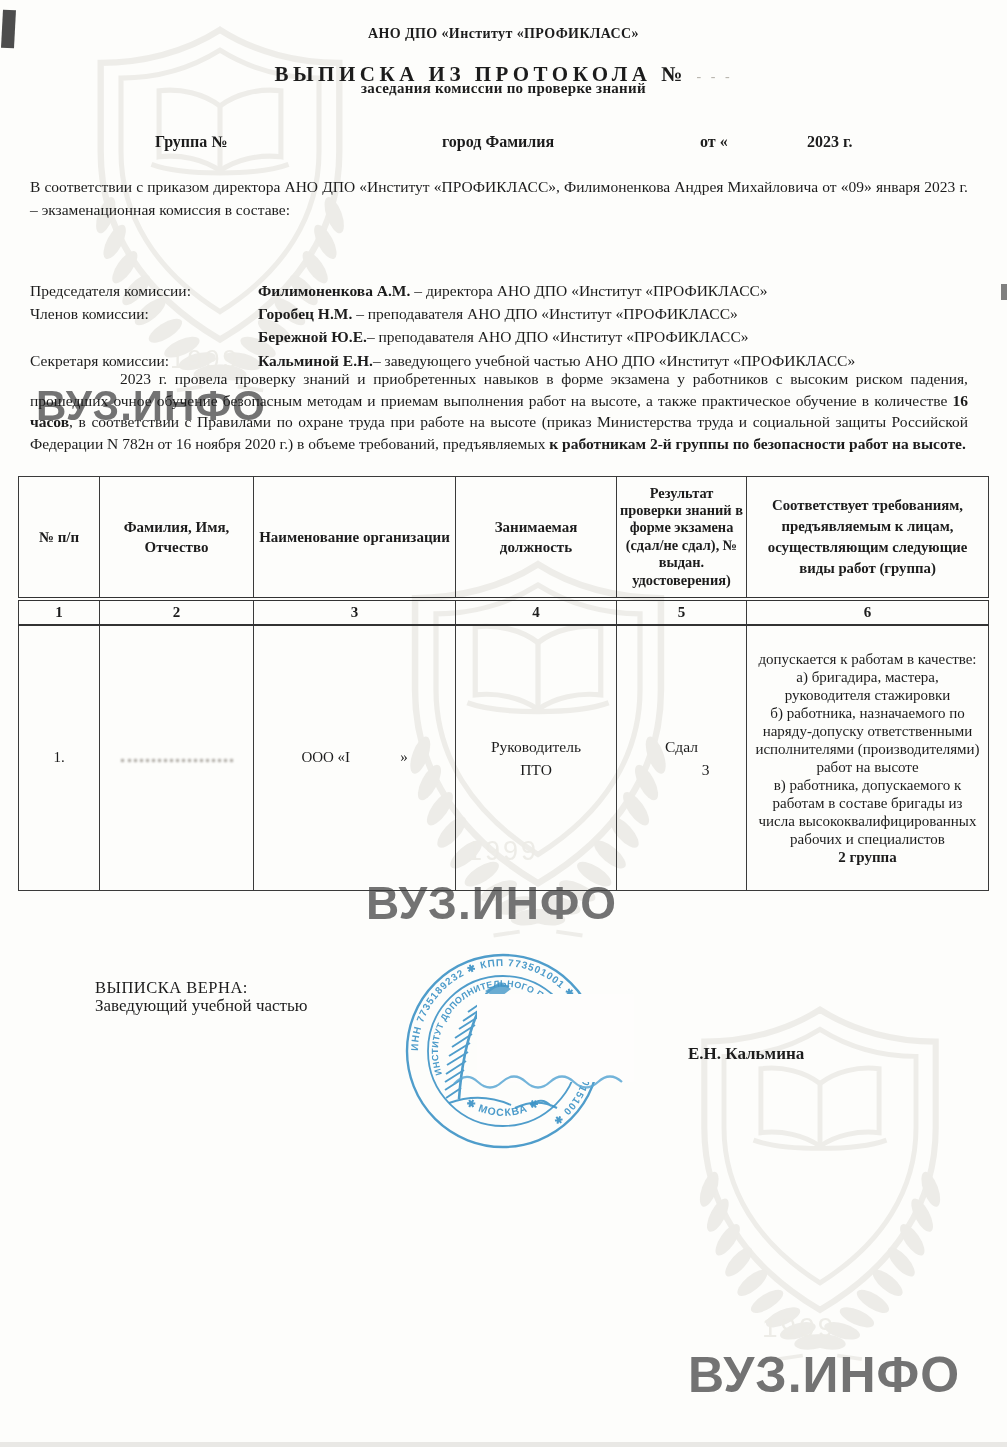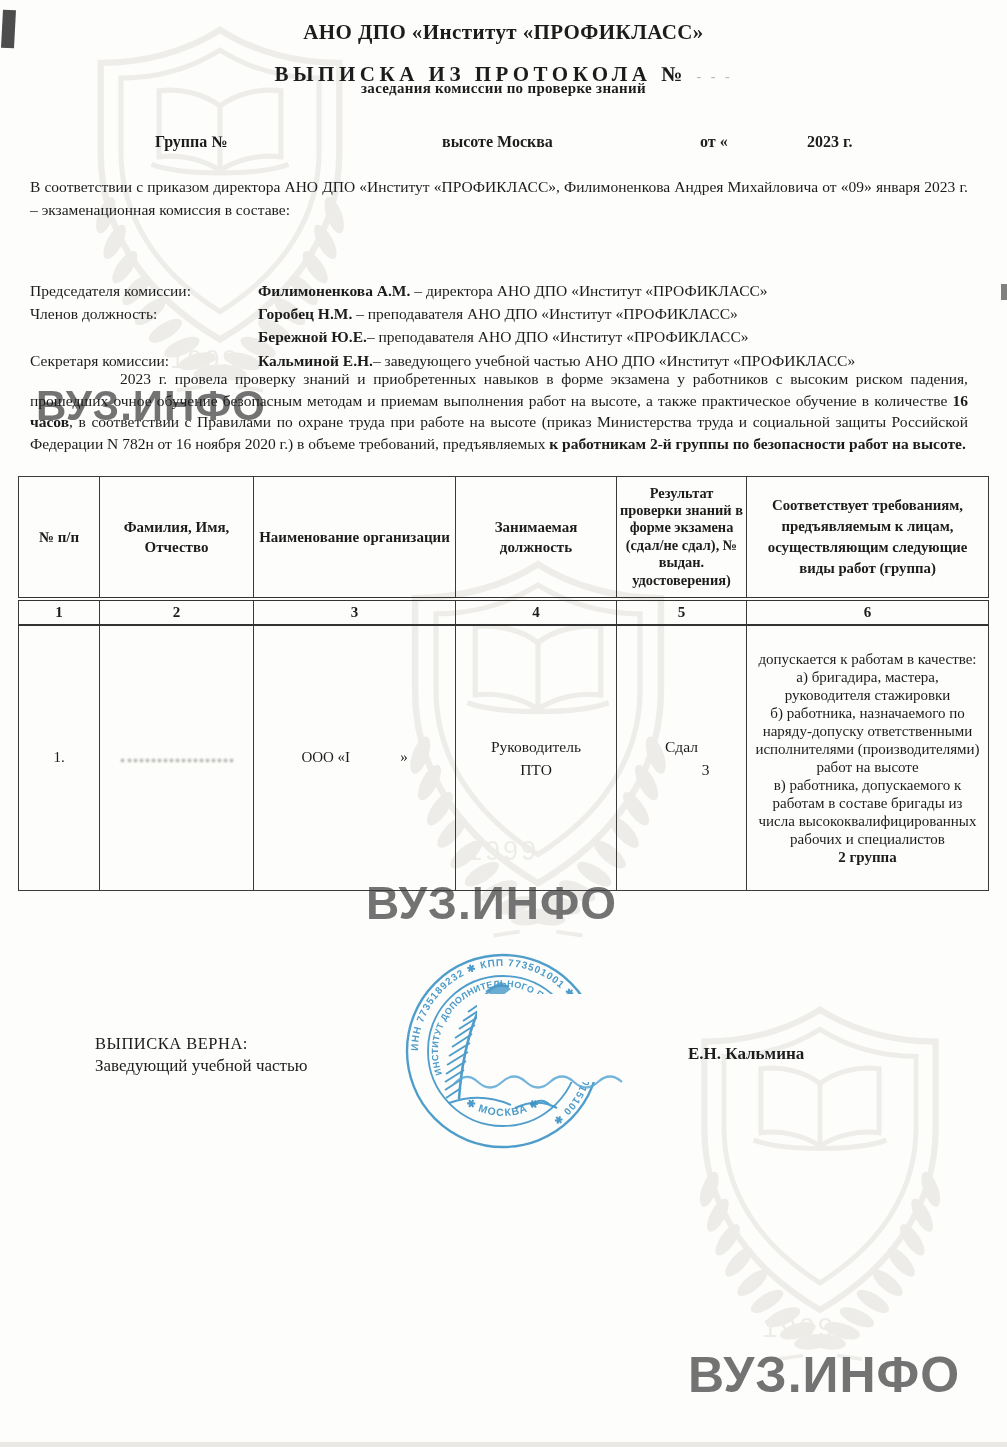--- a/index.html
+++ b/index.html
@@ -14,21 +14,21 @@
               font-weight:700; color:#737373; letter-spacing:1px; white-space:nowrap; }
   .wm-year  { position:absolute; z-index:0; font-family:"Liberation Sans","DejaVu Sans",sans-serif;
               font-weight:400; color:#edece7; letter-spacing:3px; }
 
   
   .content { position:absolute; inset:0; z-index:1; }
   .abs { position:absolute; }
   .b { font-weight:bold; }
   .center { text-align:center; width:100%; }
 
-  .org-title { top:20px; font-size:21px; letter-spacing:.4px; }
+  .org-title { top:26px; font-size:14px; letter-spacing:.4px; }
   .doc-title { top:62px; font-size:21px; letter-spacing:4.5px; }
   .doc-title .redact { color:#b9b5ae; font-size:14px; letter-spacing:3px; font-weight:400; }
   .doc-subtitle { top:80px; font-size:15px; letter-spacing:.3px; }
 
   .meta { top:133px; left:0; width:100%; height:22px; font-size:16px; font-weight:bold; }
   .meta span { position:absolute; white-space:nowrap; }
 
   .para { left:30px; width:938px; text-align:justify; font-size:15.5px; }
   .intro { top:176px; line-height:22.6px; }
   .exam  { top:368px; line-height:21.6px; text-indent:90px; }
@@ -53,22 +53,22 @@
   .redacted-name { display:inline-block; width:112px; height:8px;
                    border-bottom:3px dotted #a9a59e; filter:blur(1.1px); }
   .org-gap { display:inline-block; width:50px; }
   .pos-cell div, .res-cell div { line-height:23px; font-size:15.5px; }
   .res-shift { padding-left:48px; }
   td.qual { vertical-align:top; text-align:left; padding:9px 5px 4px 11px;
             font-size:14.4px; line-height:18px; }
   .qual-lines { white-space:pre-line; }
 
   
-  .verified { top:1034px; left:95px; font-size:16.5px; letter-spacing:.5px; }
-  .position-line { top:1056px; left:95px; font-size:17px; }
+  .verified { top:978px; left:95px; font-size:16.5px; letter-spacing:.5px; }
+  .position-line { top:996px; left:95px; font-size:17px; }
   .signer { top:1044px; left:688px; font-size:17px;font-weight:bold; }
 
   
   .stamp { position:absolute; left:393px; top:941px; z-index:2; }
   .stamp-redaction { position:absolute; left:477px; top:994px; width:157px; height:88px;
                      background:#fefdfc; z-index:3; }
   .stamp-squiggle { position:absolute; left:448px; top:1064px; z-index:4; }
 
   
   .smudge-tl { position:absolute; left:2px; top:10px; width:13px; height:38px;
@@ -144,34 +144,34 @@
 
   <div class="abs center b doc-title">
     <span>ВЫПИСКА ИЗ ПРОТОКОЛА №</span>
     <span class="redact">- - -</span>
   </div>
 
   <div class="abs center b doc-subtitle">заседания комиссии по проверке знаний</div>
 
   <div class="abs meta">
     <span style="left:155px;">Группа №</span>
-    <span style="left:442px;">высоте Москва</span>
+    <span style="left:442px;">город Фамилия</span>
     <span style="left:700px;">от «</span>
     <span style="left:807px;">2023 г.</span>
   </div>
 
   <div class="abs para intro">В соответствии с приказом директора АНО ДПО «Институт «ПРОФИКЛАСС», Филимоненкова Андрея Михайловича от «09» января 2023 г. – экзаменационная комиссия в составе:</div>
 
   <div class="abs commission">
     <div class="crow">
       <span class="role">Председателя комиссии:</span>
       <span class="val"><span class="b">Филимоненкова А.М.</span><span> – директора АНО ДПО «Институт «ПРОФИКЛАСС»</span></span>
     </div>
     <div class="crow">
-      <span class="role">Членов должность:</span>
+      <span class="role">Членов комиссии:</span>
       <span class="val"><span class="b">Горобец Н.М.</span><span> – преподавателя АНО ДПО «Институт «ПРОФИКЛАСС»</span></span>
     </div>
     <div class="crow">
       <span class="role"></span>
       <span class="val"><span class="b">Бережной Ю.Е.</span><span>– преподавателя АНО ДПО «Институт «ПРОФИКЛАСС»</span></span>
     </div>
     <div class="crow">
       <span class="role">Секретаря комиссии:</span>
       <span class="val"><span class="b">Кальминой Е.Н.</span><span>– заведующего учебной частью АНО ДПО «Институт «ПРОФИКЛАСС»</span></span>
     </div>

